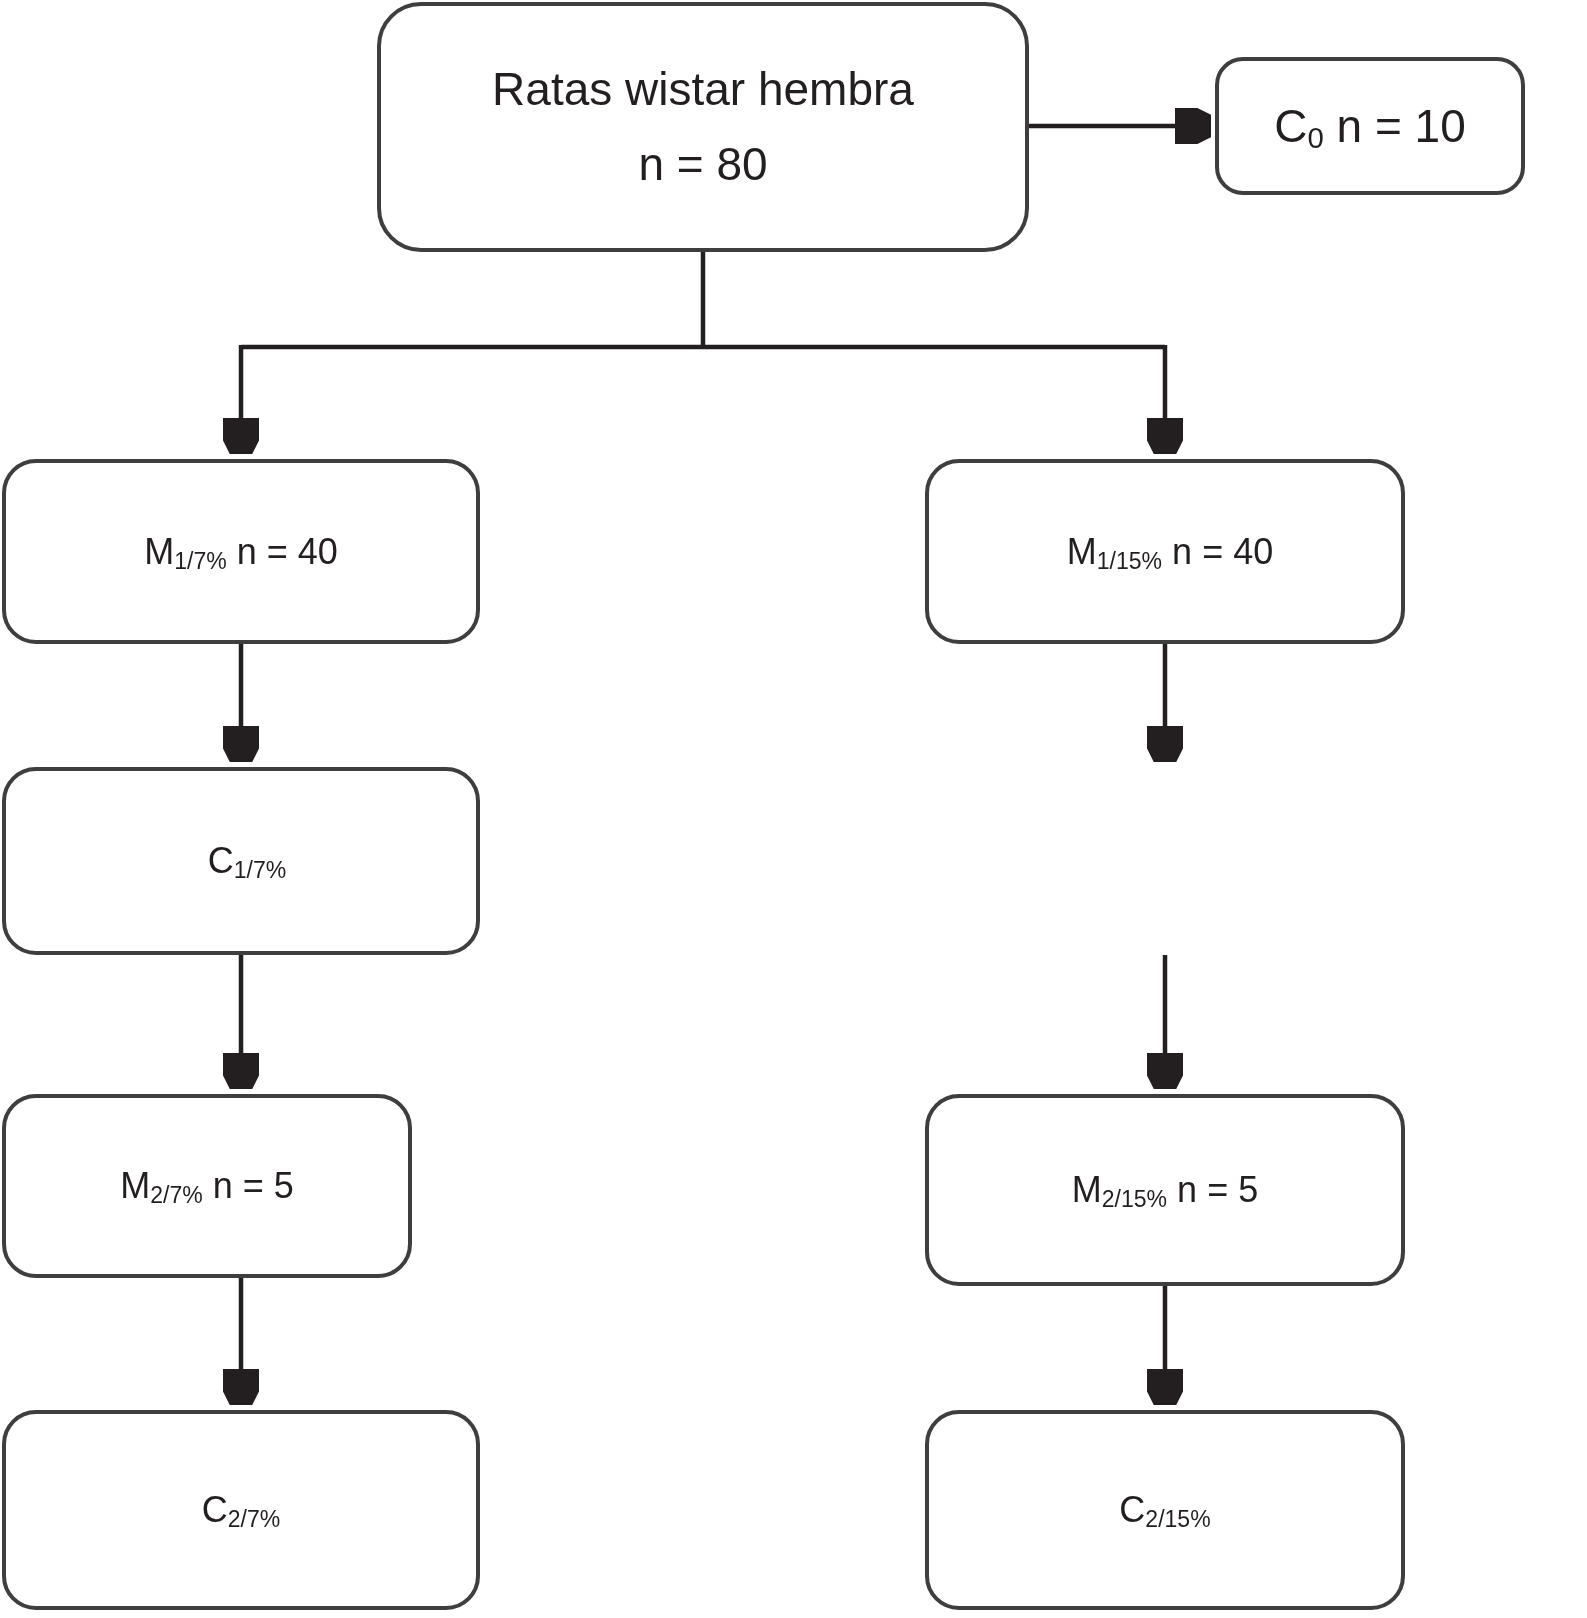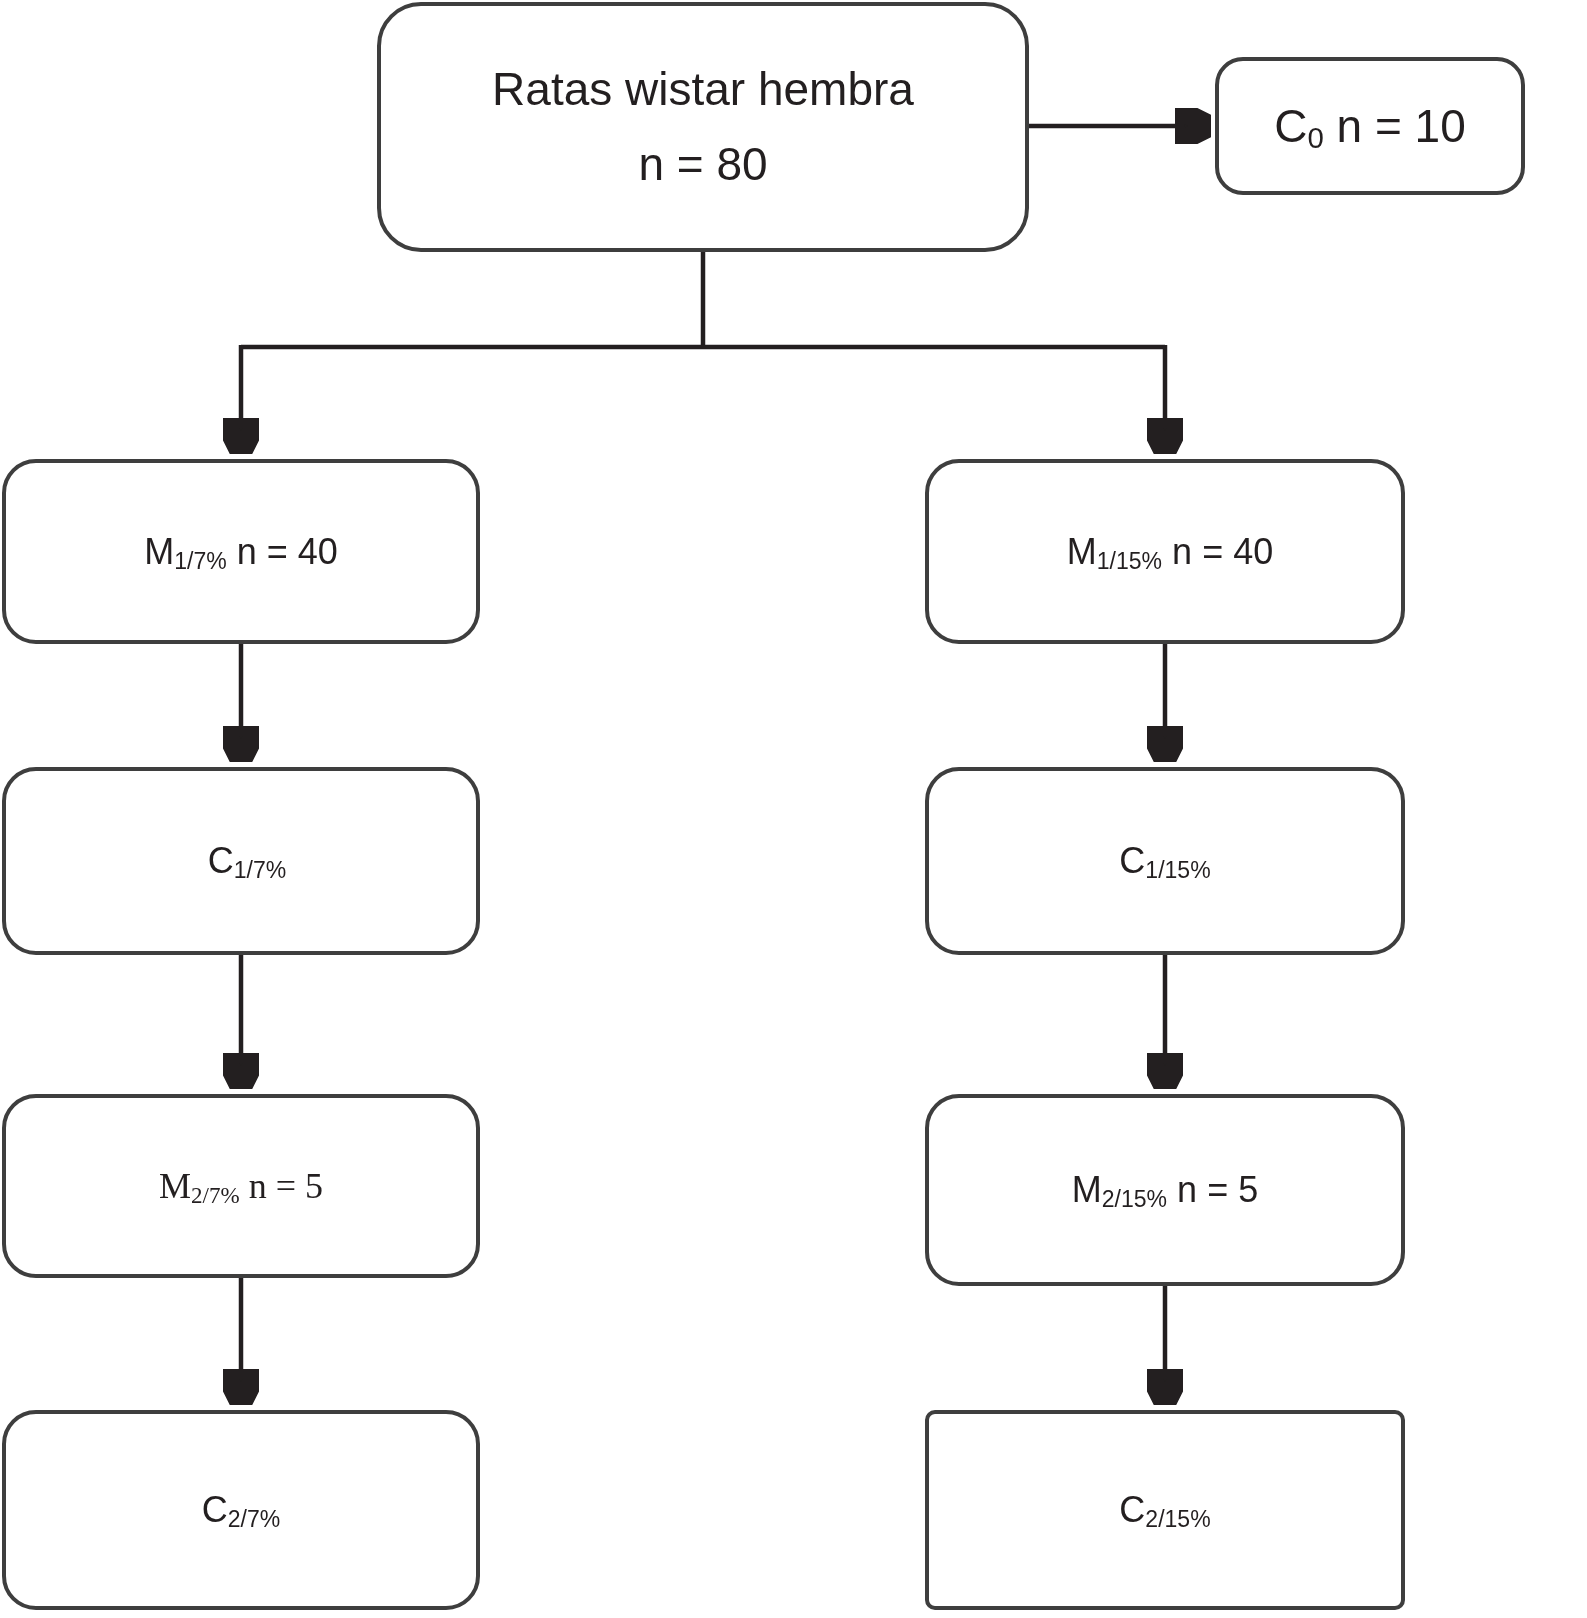--- a/index.html
+++ b/index.html
@@ -45,26 +45,26 @@
   .node-root {
     left: 377px; top: 2px; width: 652px; height: 250px;
     border-radius: 44px;
     flex-direction: column;
     font-size: 46px;
     line-height: 1.62;
   }
   .node-c0     { left: 1215px; top: 57px;   width: 310px; height: 138px; border-radius: 28px; font-size: 46px; text-align: right; }
   .node-m1-7   { left: 2px;    top: 459px;  width: 478px; height: 185px; }
   .node-c1-7   { left: 2px;    top: 767px;  width: 478px; height: 188px; padding-left: 12px; }
-  .node-m2-7   { left: 2px;    top: 1094px; width: 478px; height: 184px; font-family: Liberation Serif, serif; }
+  .node-m2-7   { left: 2px;    top: 1094px; width: 410px; height: 184px; }
   .node-c2-7   { left: 2px;    top: 1410px; width: 478px; height: 200px; }
   .node-m1-15  { left: 925px;  top: 459px;  width: 480px; height: 185px; padding-left: 10px; }
   .node-c1-15  { left: 925px;  top: 767px;  width: 480px; height: 188px; }
   .node-m2-15  { left: 925px;  top: 1094px; width: 480px; height: 192px; }
-  .node-c2-15  { left: 925px;  top: 1410px; width: 480px; height: 200px; border-radius: 10px; }
+  .node-c2-15  { left: 925px;  top: 1410px; width: 480px; height: 200px; }
 </style>
 </head>
 <body>
 
 <div class="canvas">
 
   <svg class="connector-layer" width="1587" height="1618" viewBox="0 0 1587 1618" xmlns="http://www.w3.org/2000/svg">
     <defs>
       <marker id="arrowhead" viewBox="0 0 8 8" refX="7.6" refY="4" markerWidth="8" markerHeight="8" orient="auto-start-reverse">
         <path d="M0,0 L8,4 L0,8 Z" fill="#231f20" stroke="none"></path>
@@ -105,23 +105,20 @@
   </div>
 
   <div class="node node-c2-7">
     <span><span>C</span><sub>2/7%</sub><span></span></span>
   </div>
 
   <div class="node node-m1-15">
     <span><span>M</span><sub>1/15%</sub><span> n = 40</span></span>
   </div>
 
-  <div class="node node-c1-15">
-    <span><span>C</span><sub>1/15%</sub><span></span></span>
-  </div>
 
   <div class="node node-m2-15">
     <span><span>M</span><sub>2/15%</sub><span> n = 5</span></span>
   </div>
 
   <div class="node node-c2-15">
     <span><span>C</span><sub>2/15%</sub><span></span></span>
   </div>
 
 </div>

